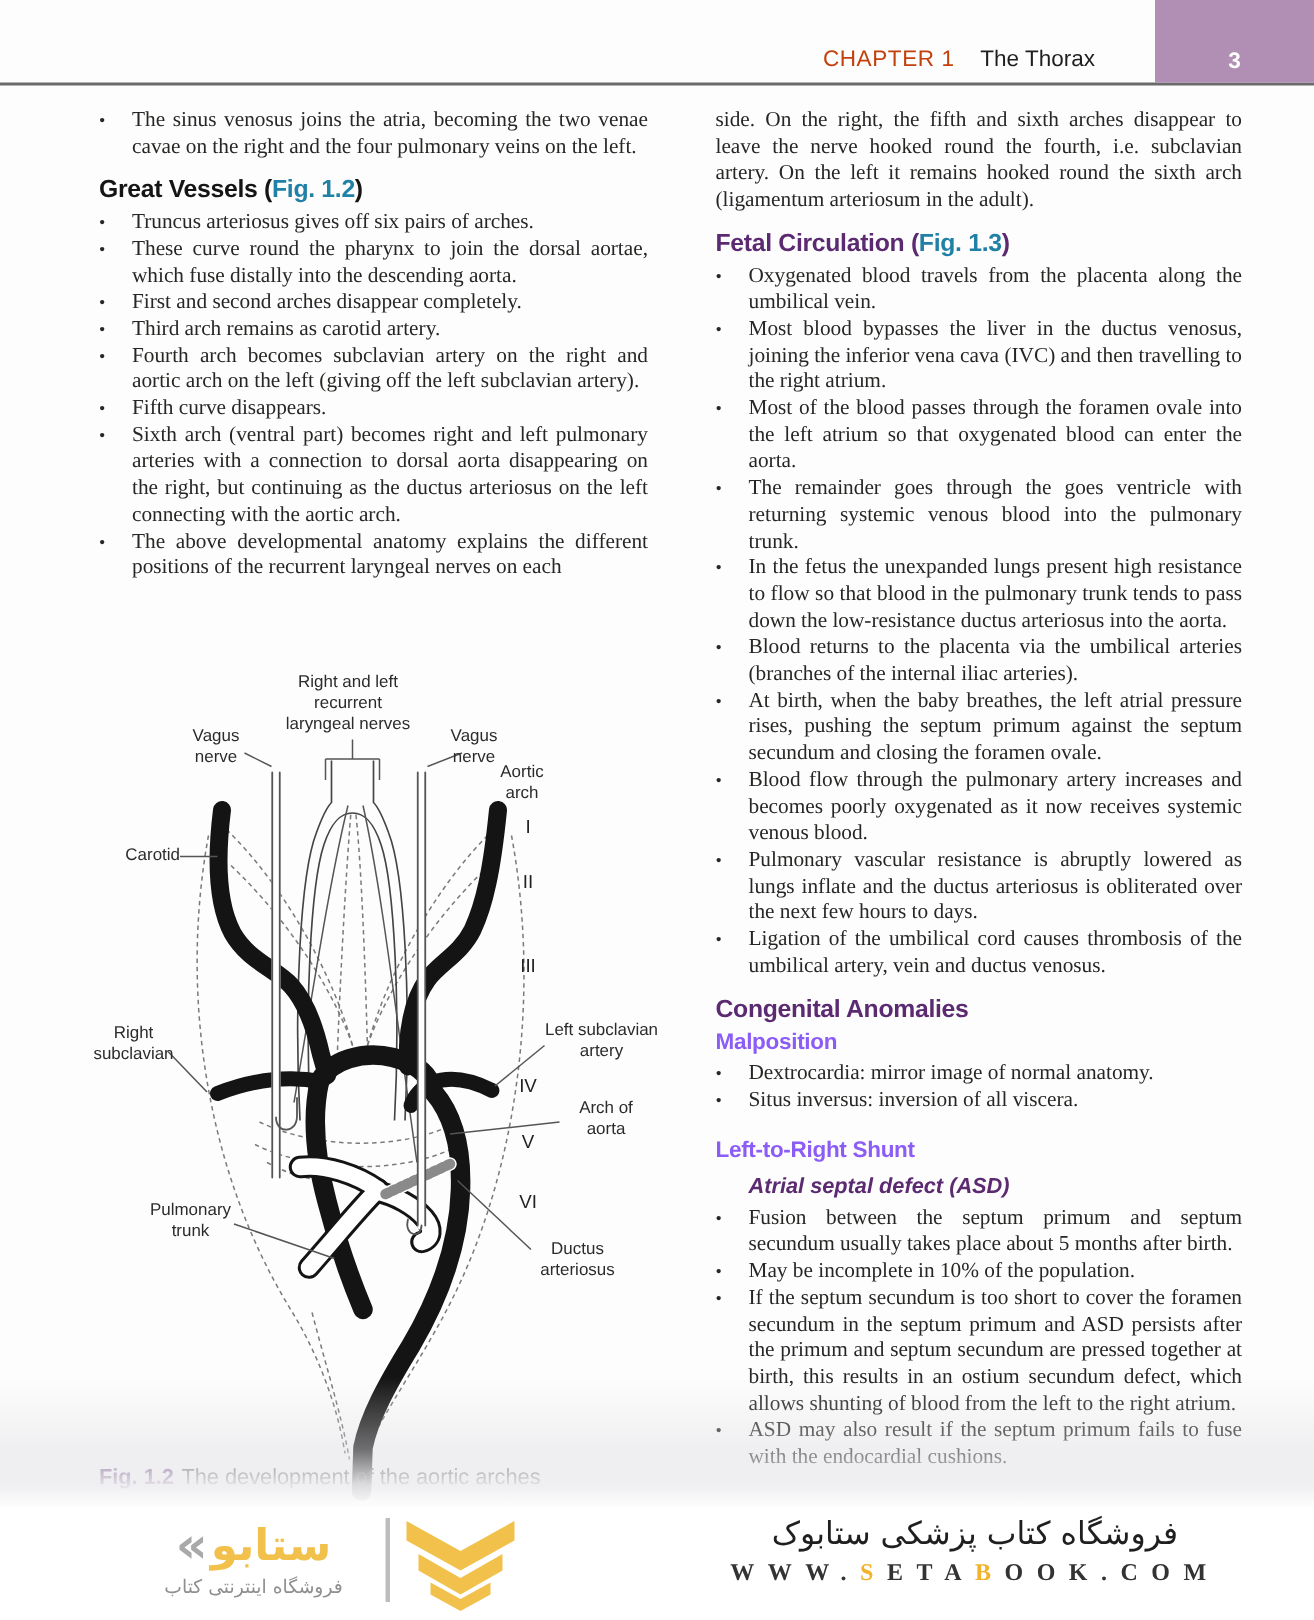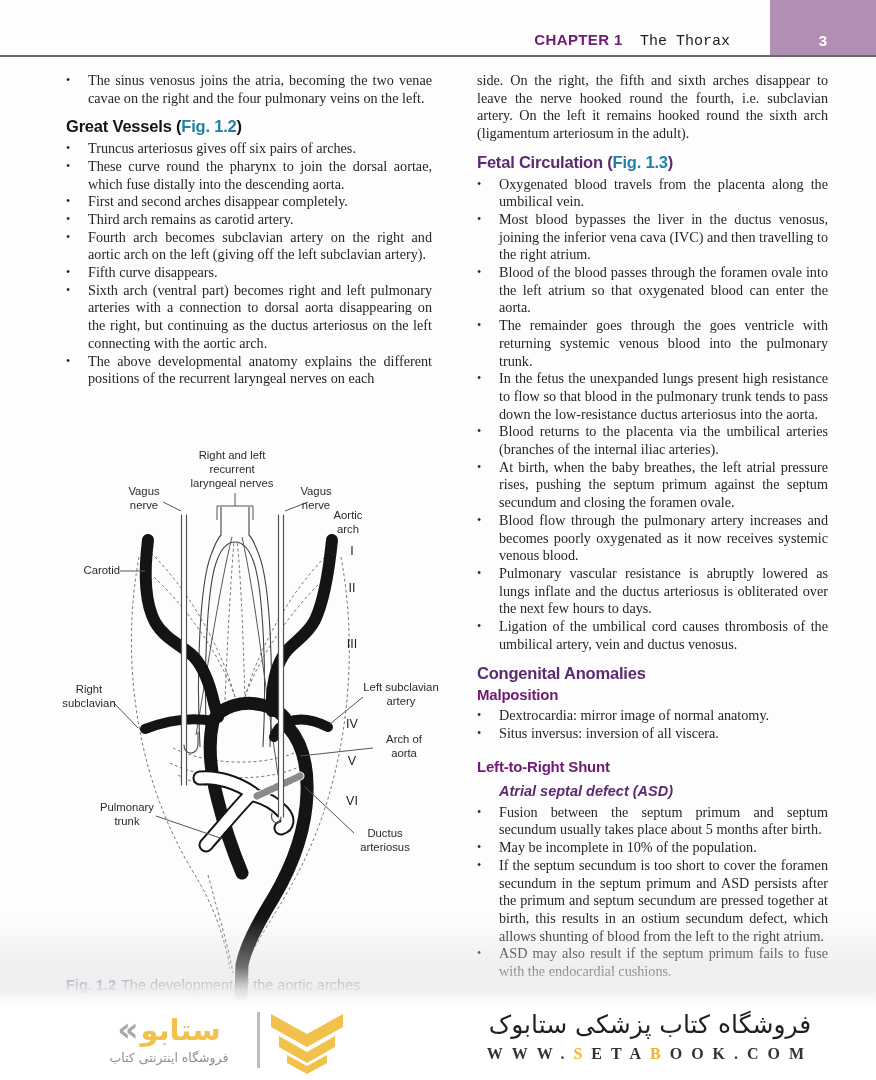--- a/index.html
+++ b/index.html
@@ -2,36 +2,36 @@
 <html><head>
 <meta charset="utf-8">
 <style>
   html,body{margin:0;padding:0;background:#e8e8e8;}
   .page{position:relative;width:876px;height:1080px;background:#fdfdfd;overflow:hidden;
         font-family:"Liberation Serif",serif;color:#262624;}
   
   .header-rule{position:absolute;left:0;top:55px;width:876px;height:2px;background:#6a6a6a;}
   .chapter-line{position:absolute;top:31px;right:146px;font-family:"Liberation Sans",sans-serif;
         font-size:15px;white-space:nowrap;}
-  .chapter-label{font-weight:bold;color:#701a75;letter-spacing:.4px;}
-  .chapter-title{color:#1e1e1e;margin-left:13px;font-family:Liberation Mono, monospace;}
+  .chapter-label{font-weight:normal;color:#c2410c;letter-spacing:.4px;}
+  .chapter-title{color:#1e1e1e;margin-left:13px;}
   .page-tab{position:absolute;left:770px;top:0;width:106px;height:55px;background:#b18fb5;}
   .page-num{position:absolute;left:0;right:0;bottom:6px;text-align:center;color:#fff;
         font-family:"Liberation Sans",sans-serif;font-weight:bold;font-size:15px;}
   
   .col{position:absolute;top:72px;font-size:14.2px;line-height:17.7px;text-align:justify;}
   .col-left{left:66px;width:366px;}
   .col-right{left:477px;width:351px;}
   .bi{display:flex;margin:0;}
   .bi .m{flex:0 0 22px;font-size:12px;line-height:17.7px;color:#262624;}
   .bi .t{flex:1;text-align:justify;}
   .h-major{font-family:"Liberation Sans",sans-serif;font-weight:bold;font-size:16.5px;
         color:#5b2a70;margin:11px 0 4px;letter-spacing:-.2px;text-align:left;}
   .h-sub{font-family:"Liberation Sans",sans-serif;font-weight:bold;font-size:15px;
-        color:#701a75;margin:10px 0 3px;letter-spacing:-.2px;text-align:left;}
+        color:#8b5cf6;margin:10px 0 3px;letter-spacing:-.2px;text-align:left;}
   .h-asd{font-family:"Liberation Sans",sans-serif;font-weight:bold;font-style:italic;
         font-size:14.5px;color:#5b2a70;margin:7px 0 3px 22px;text-align:left;}
   .fig-ref{color:#2180a6;}
   
   .figure{position:absolute;left:60px;top:445px;width:390px;height:560px;}
   .figure svg{position:absolute;left:0;top:0;}
   .flabel{position:absolute;font-family:"Liberation Sans",sans-serif;font-size:11.3px;
         line-height:1.22;color:#2b2b2b;text-align:center;}
   .fnum{position:absolute;left:280px;width:24px;text-align:center;
         font-family:"Liberation Sans",sans-serif;font-size:12.5px;color:#222;}
@@ -47,21 +47,21 @@
   .logo-row{display:flex;align-items:center;justify-content:center;gap:2px;}
   .logo-k{font-family:"DejaVu Sans",sans-serif;font-weight:bold;font-size:33px;color:#a9a9a9;
         line-height:34px;}
   .logo-word{font-family:"DejaVu Sans",sans-serif;font-weight:bold;font-size:29px;color:#f2c14b;
         line-height:34px;direction:rtl;}
   .logo-tagline{font-family:"DejaVu Sans",sans-serif;font-size:12.5px;color:#8f8f8f;
         margin-top:3px;direction:rtl;}
   .logo-sep{position:absolute;left:257px;top:7px;width:3px;height:56px;background:#bdbdbd;}
   .emblem{position:absolute;left:267px;top:3px;}
   .brand-right{position:absolute;left:448px;top:5px;width:404px;text-align:center;}
-  .brand-title{font-family:"DejaVu Sans",sans-serif;font-size:25px;color:#1f1f1f;direction:rtl;}
+  .brand-title{font-family:"DejaVu Sans",sans-serif;font-size:21px;color:#1f1f1f;direction:rtl;}
   .brand-url{font-family:Liberation Serif, serif;font-weight:bold;font-size:16px;
         letter-spacing:9px;color:#333;margin-top:6px;white-space:nowrap;}
   .brand-url .y{color:#f2b32a;}
 </style>
 </head>
 <body>
 
 <div class="page">
 
   <div class="header-rule"></div>
@@ -214,21 +214,21 @@
     <div class="bi">
         <span class="m">•</span>
         <span class="t">Oxygenated blood travels from the placenta along the umbilical vein.</span>
       </div>
     <div class="bi">
         <span class="m">•</span>
         <span class="t">Most blood bypasses the liver in the ductus venosus, joining the inferior vena cava (IVC) and then travelling to the right atrium.</span>
       </div>
     <div class="bi">
         <span class="m">•</span>
-        <span class="t">Blood of the blood passes through the foramen ovale into the left atrium so that oxygenated blood can enter the aorta.</span>
+        <span class="t">Most of the blood passes through the foramen ovale into the left atrium so that oxygenated blood can enter the aorta.</span>
       </div>
     <div class="bi">
         <span class="m">•</span>
         <span class="t">The remainder goes through the goes ventricle with returning systemic venous blood into the pulmonary trunk.</span>
       </div>
     <div class="bi">
         <span class="m">•</span>
         <span class="t">In the fetus the unexpanded lungs present high resistance to flow so that blood in the pulmonary trunk tends to pass down the low-resistance ductus arteriosus into the aorta.</span>
       </div>
     <div class="bi">

